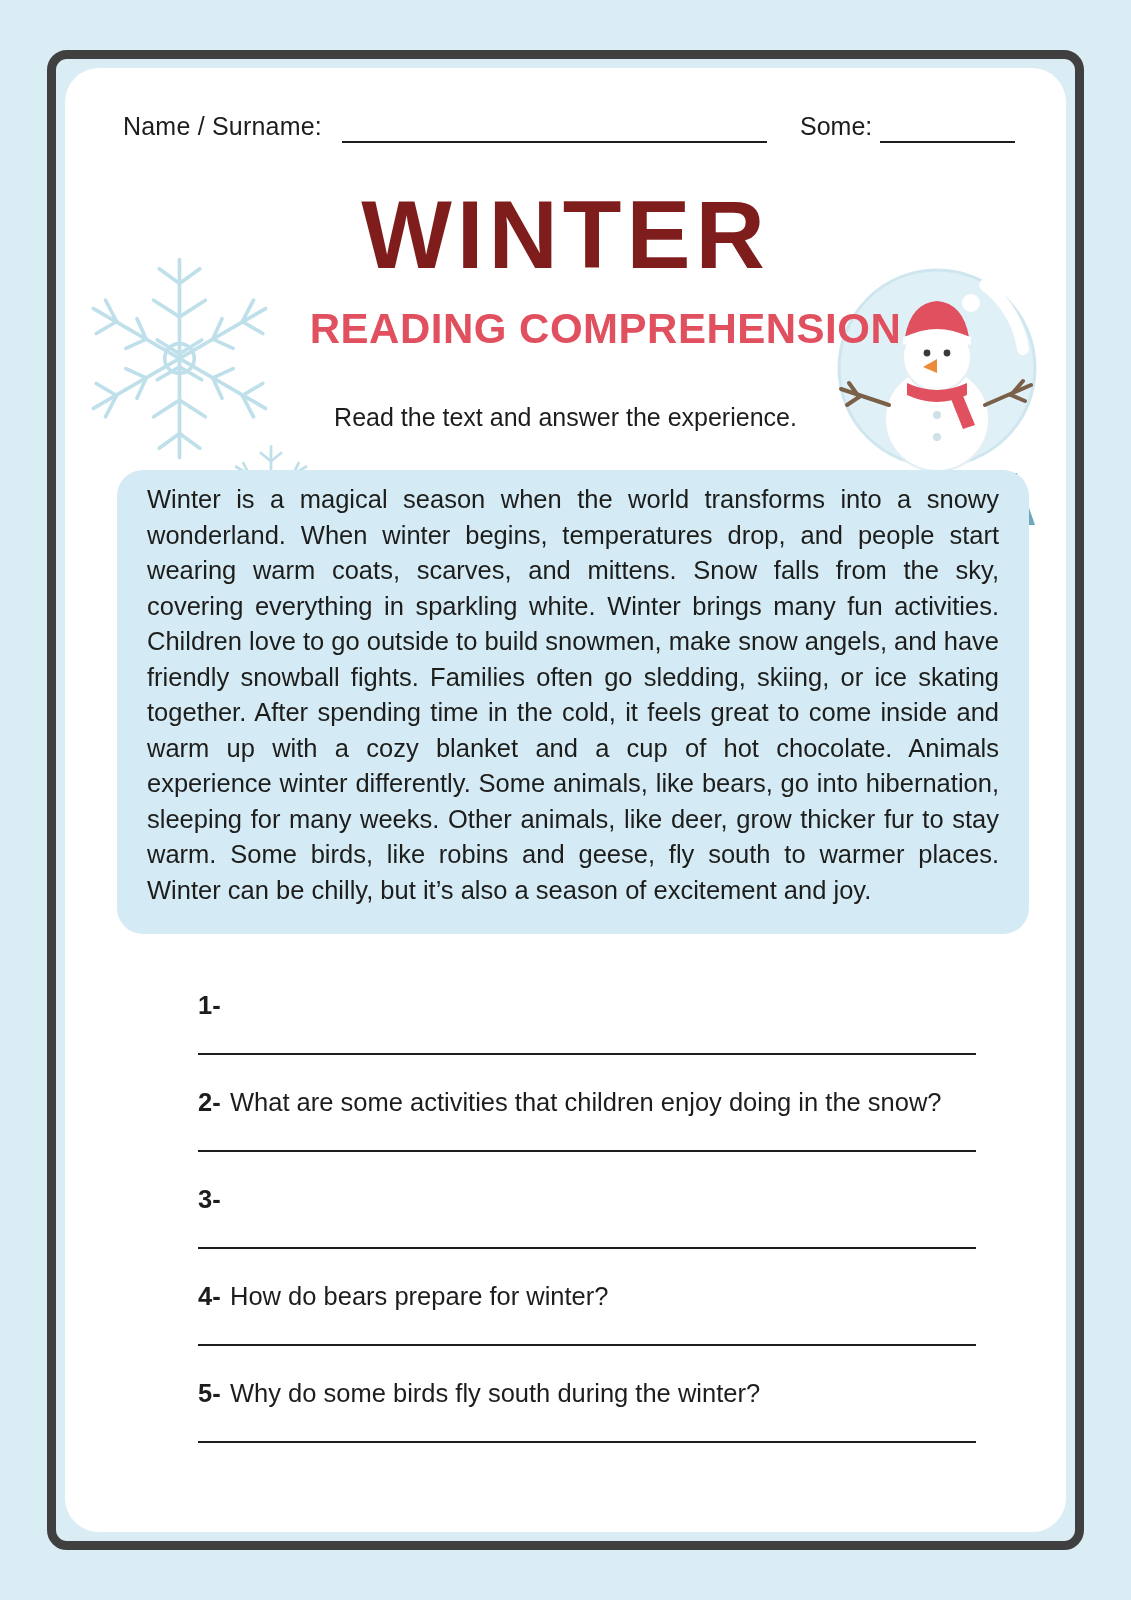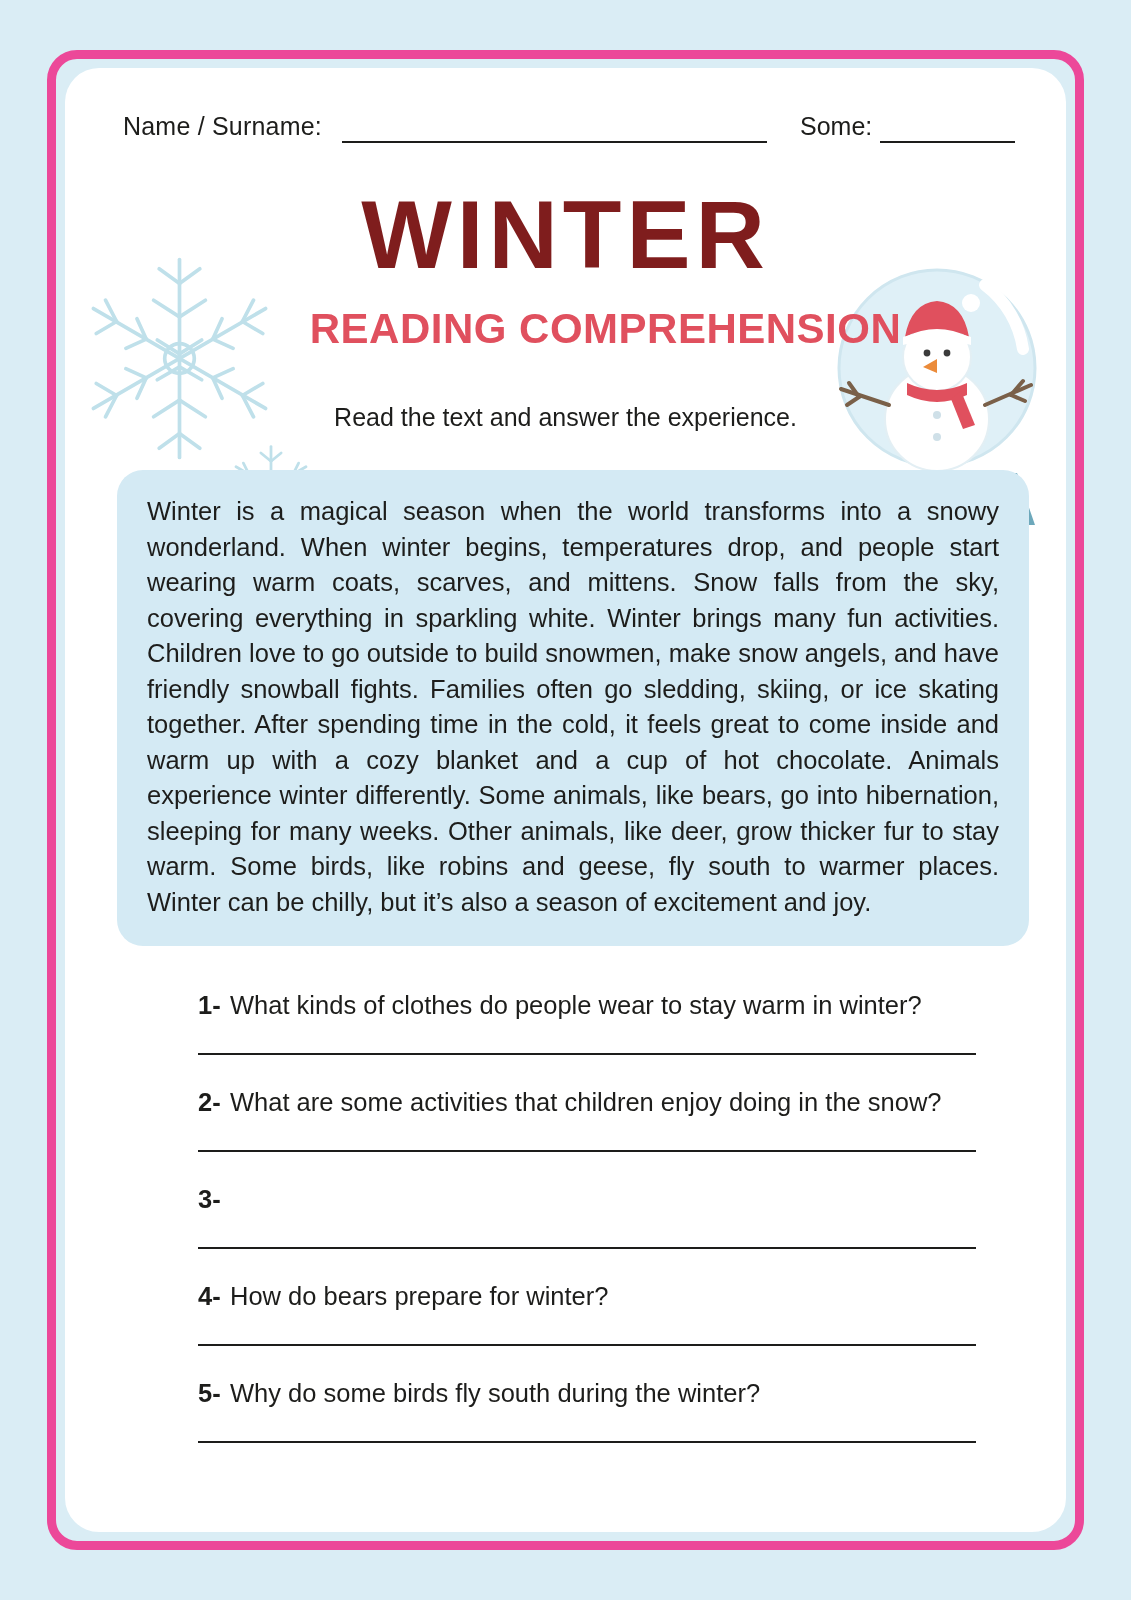--- a/index.html
+++ b/index.html
@@ -14,22 +14,22 @@
     overflow: hidden;
   }
 
   .page {
     position: absolute;
     left: 47px;
     top: 50px;
     width: 1037px;
     height: 1500px;
     box-sizing: border-box;
-    border: 9px solid #ec4899;
-    border-radius: 30px;
+    border: 9px solid #404040;
+    border-radius: 20px;
     background: #daedf5;
     padding: 9px;
   }
   .sheet {
     width: 100%;
     height: 100%;
     box-sizing: border-box;
     background: #ffffff;
     border-radius: 34px;
     position: relative;
@@ -143,21 +143,21 @@
 
   
   .passage {
     position: absolute;
     left: 52px;
     top: 402px;
     width: 912px;
     box-sizing: border-box;
     background: #d4eaf4;
     border-radius: 26px;
-    padding: 24px 30px 26px 30px;
+    padding: 12px 30px 26px 30px;
   }
   .passage p {
     margin: 0;
     font-size: 25.5px;
     line-height: 35.5px;
     color: #1d1d1b;
     text-align: justify;
     text-justify: inter-word;
     hyphens: none;
   }
@@ -311,21 +311,20 @@
     </div>
 
     <div class="passage">
       <p>Winter is a magical season when the world transforms into a snowy wonderland. When winter begins, temperatures drop, and people start wearing warm coats, scarves, and mittens. Snow falls from the sky, covering everything in sparkling white. Winter brings many fun activities. Children love to go outside to build snowmen, make snow angels, and have friendly snowball fights. Families often go sledding, skiing, or ice skating together. After spending time in the cold, it feels great to come inside and warm up with a cozy blanket and a cup of hot chocolate. Animals experience winter differently. Some animals, like bears, go into hibernation, sleeping for many weeks. Other animals, like deer, grow thicker fur to stay warm. Some birds, like robins and geese, fly south to warmer places. Winter can be chilly, but it’s also a season of excitement and joy.</p>
     </div>
 
     <div class="questions">
 
       <div class="q-item">
         <span class="q-num">1-</span>
-        <span class="q-body" style="left:113px">What kinds of clothes do people wear to stay warm in winter?</span>
         <span class="q-line"></span>
       </div>
 
       <div class="q-item">
         <span class="q-num">2-</span>
         <span class="q-body" style="left:113px">What are some activities that children enjoy doing in the snow?</span>
         <span class="q-line"></span>
       </div>
 
       <div class="q-item">

